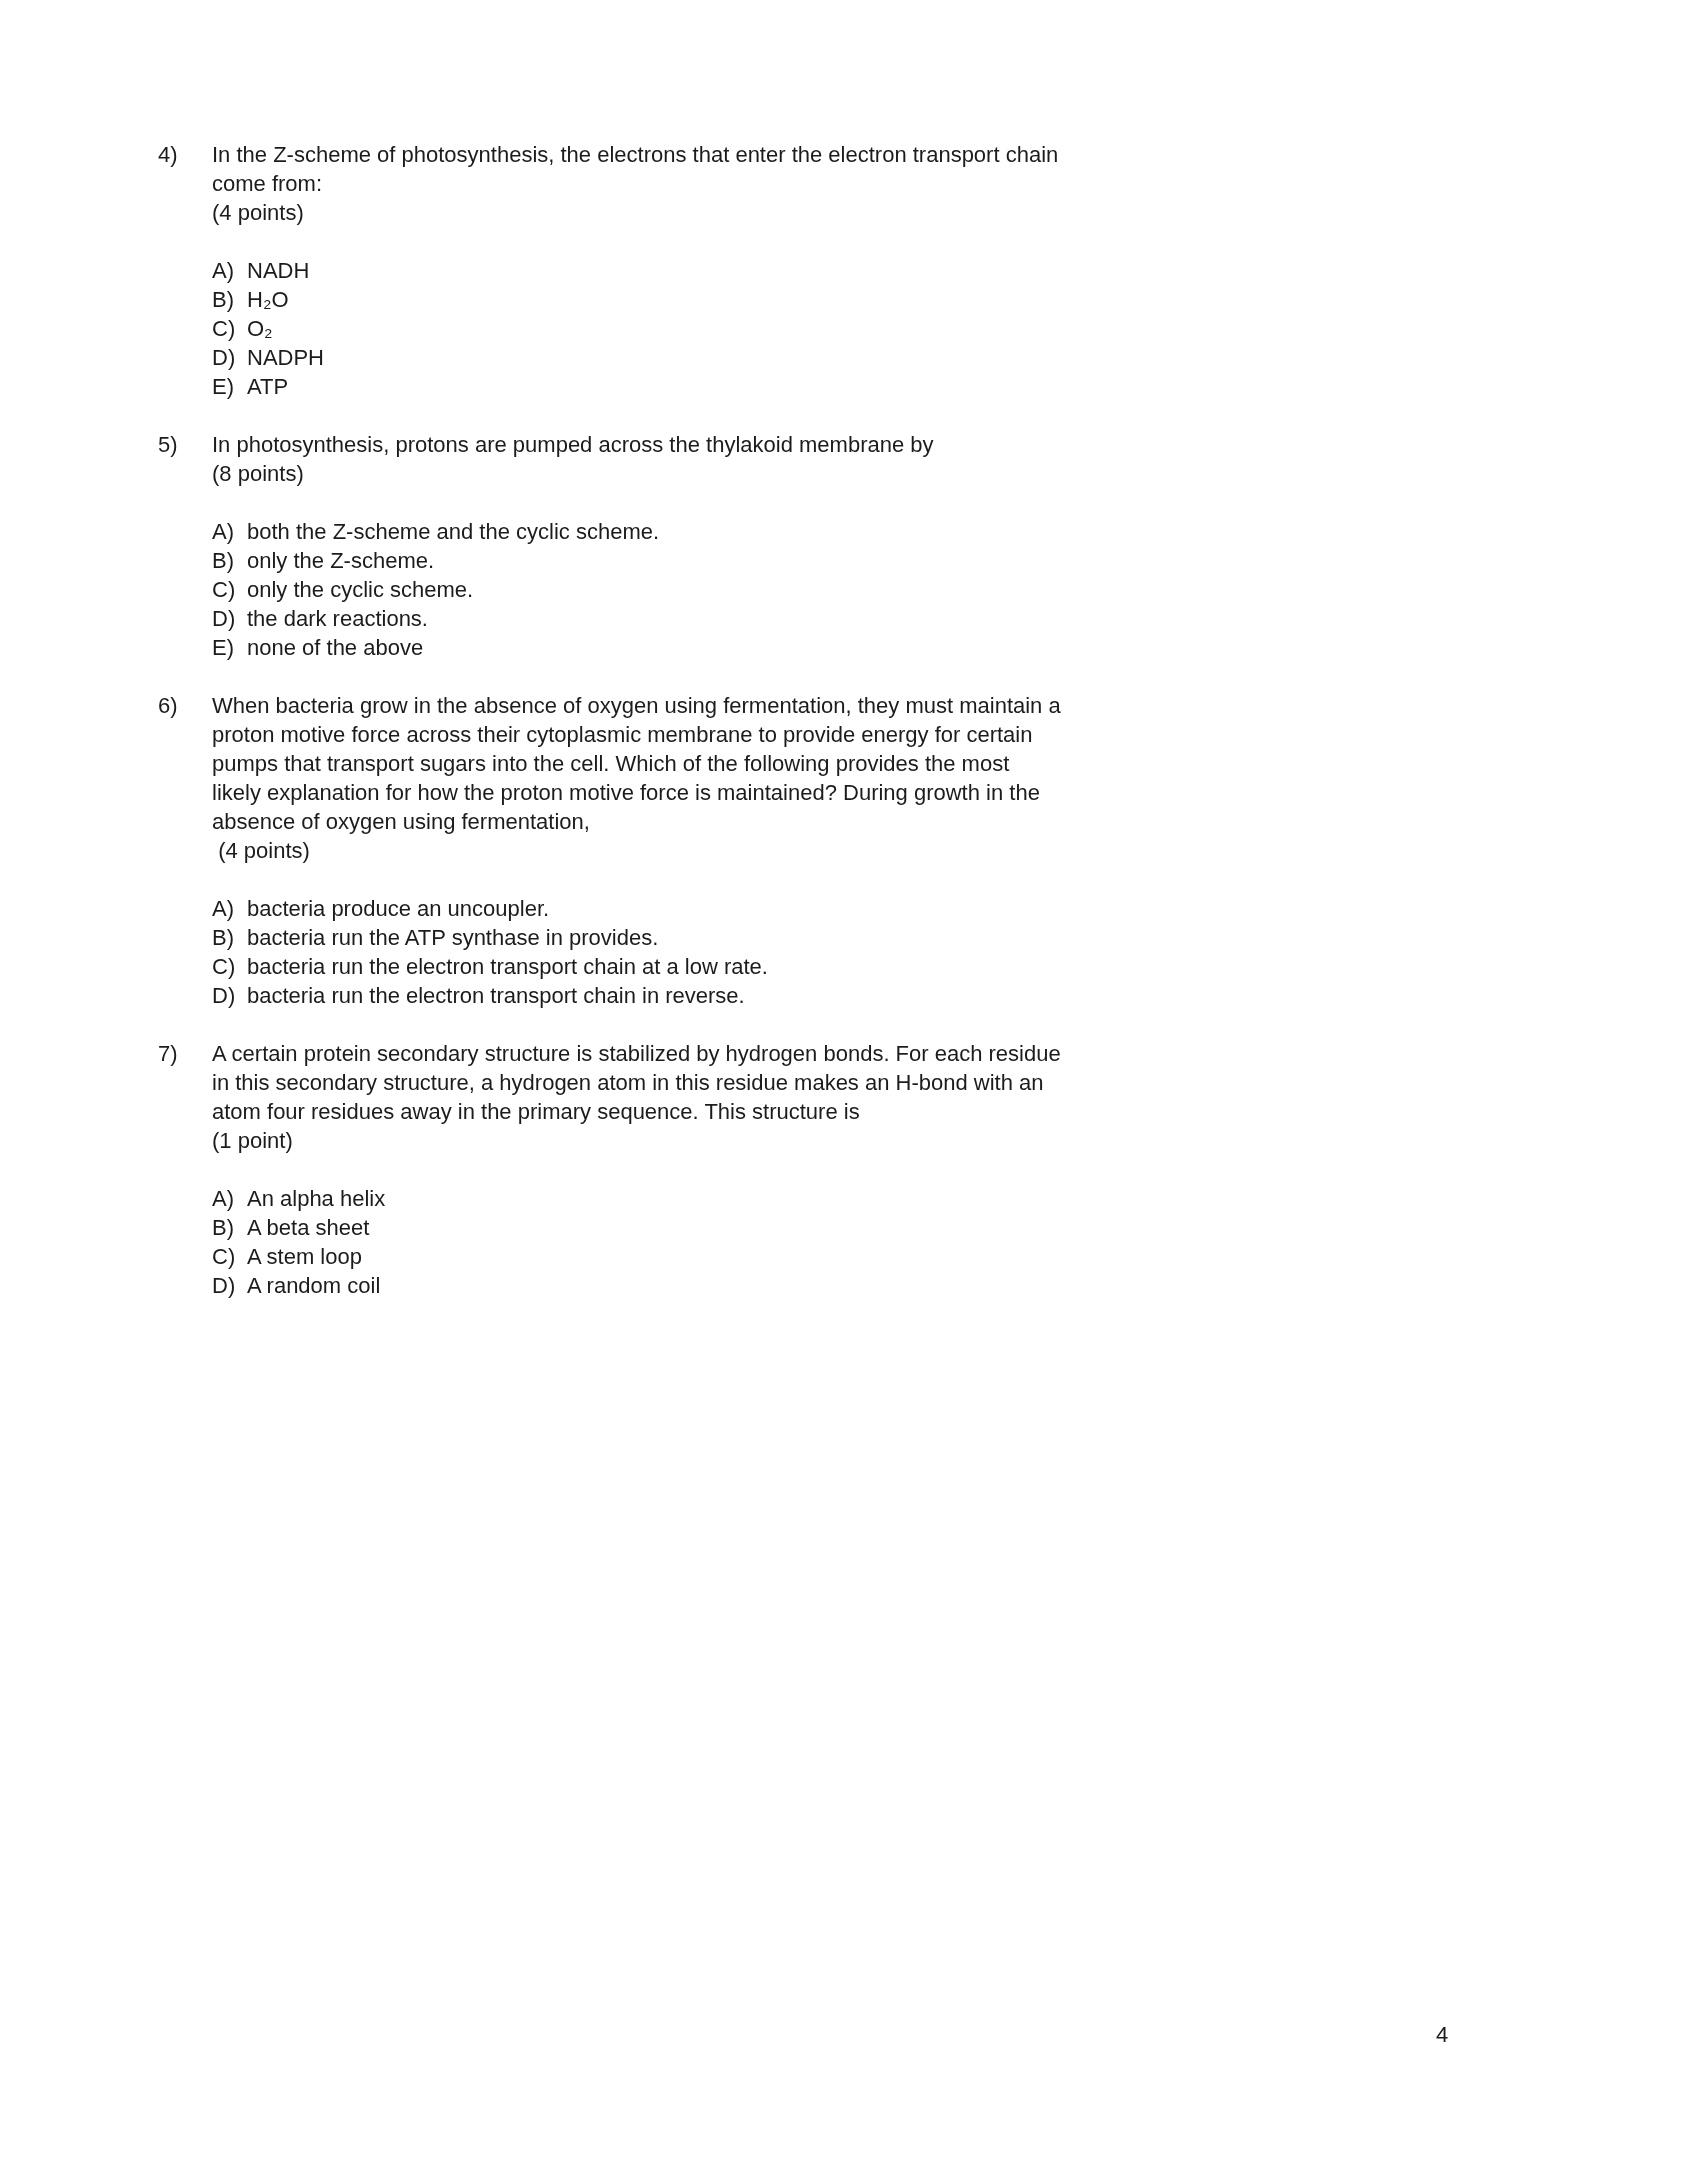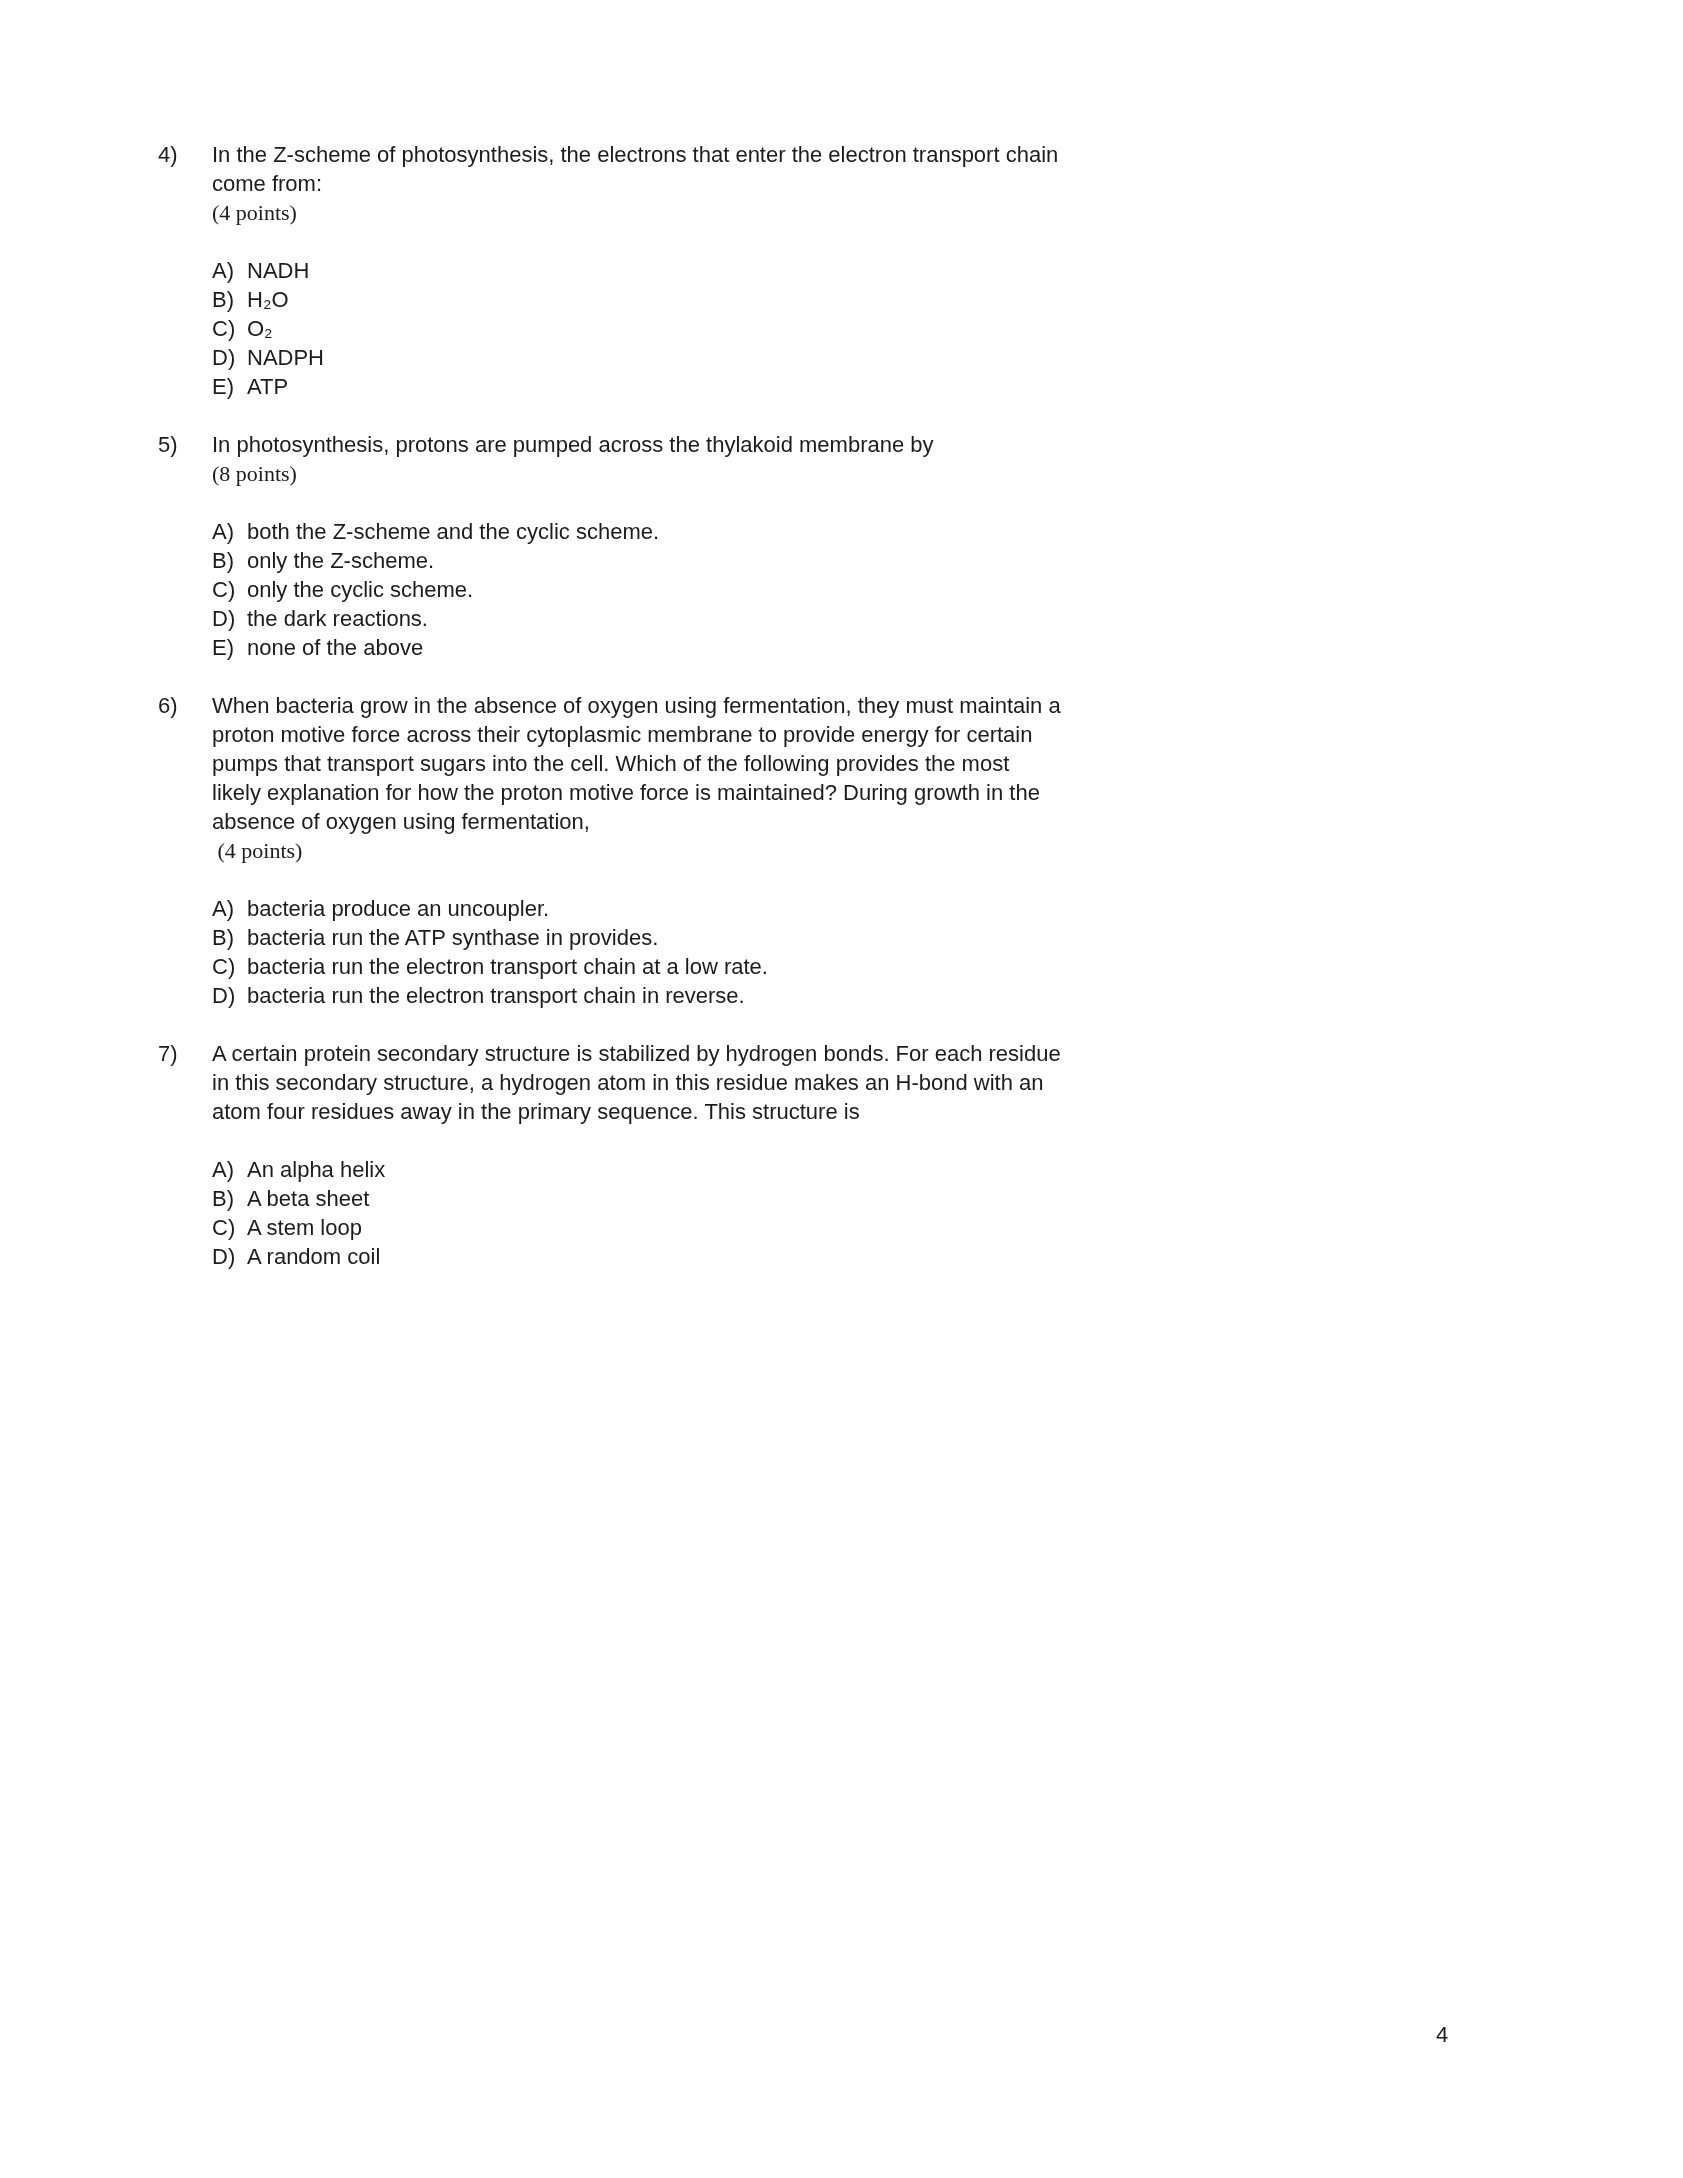--- a/index.html
+++ b/index.html
@@ -19,21 +19,21 @@
     position: absolute;
     top: 140px;
     left: 158px;
     width: 1366px;
   }
   .question { display: flex; align-items: flex-start; }
   .question + .question { margin-top: 29px; }
   .q-num { width: 54px; flex-shrink: 0; }
   .q-body { width: 851px; }
   .q-text { }
-  .q-points { white-space: pre-wrap; font-family: Liberation Serif, serif; }
+  .q-points { white-space: pre-wrap; }
   .options { margin-top: 29px; }
   .option { display: flex; align-items: flex-start; }
   .opt-letter { width: 35px; flex-shrink: 0; }
   .opt-text { }
   .page-number {
     position: absolute;
     top: 2020px;
     left: 1436px;
   }
 </style>
@@ -126,20 +126,21 @@
             <div class="opt-text">bacteria run the electron transport chain in reverse.</div>
           </div>
         </div>
       </div>
     </div>
 
     <div class="question">
       <div class="q-num">7)</div>
       <div class="q-body">
         <div class="q-text">A certain protein secondary structure is stabilized by hydrogen bonds. For each residue in this secondary structure, a hydrogen atom in this residue makes an H-bond with an atom four residues away in the primary sequence. This structure is</div>
+        <div class="q-points">(1 point)</div>
         <div class="options">
           <div class="option">
             <div class="opt-letter">A)</div>
             <div class="opt-text">An alpha helix</div>
           </div>
           <div class="option">
             <div class="opt-letter">B)</div>
             <div class="opt-text">A beta sheet</div>
           </div>
           <div class="option">

